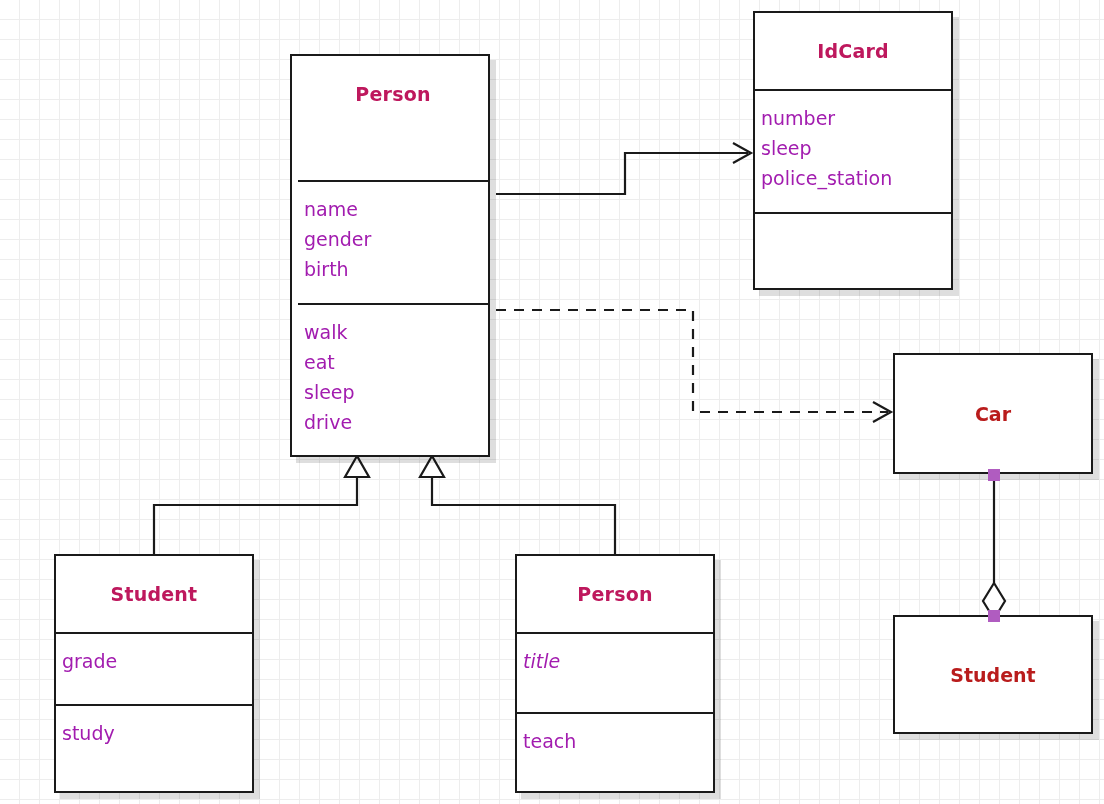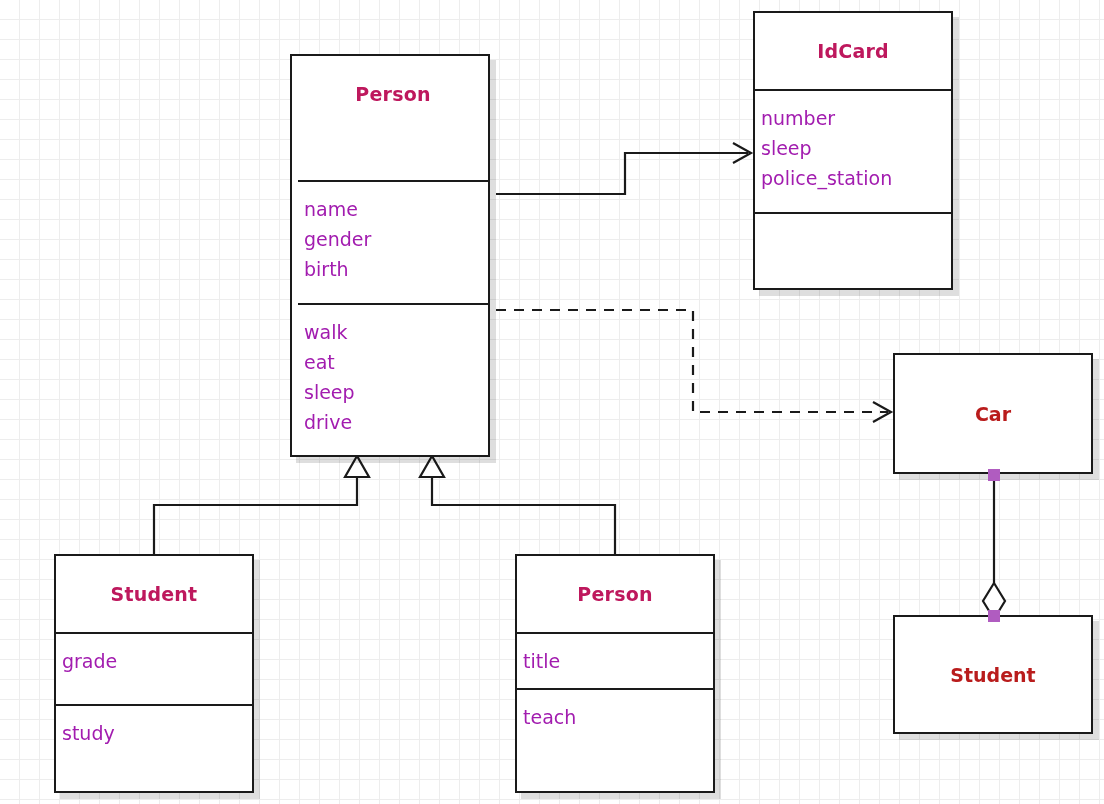--- a/index.html
+++ b/index.html
@@ -147,21 +147,21 @@
     <div class="compartment members" style="height:72px;">
       <div class="member">grade</div>
     </div>
     <div class="compartment members" style="flex:1 1 auto;">
       <div class="member">study</div>
     </div>
   </div>
 
   <div class="uml-class" style="left:515px; top:554px; width:200px; height:239px;">
     <div class="compartment class-title" style="height:76px;">Person</div>
-    <div class="compartment members" style="height:56px;">
+    <div class="compartment members" style="height:80px;font-style:italic;">
       <div class="member">title</div>
     </div>
     <div class="compartment members" style="flex:1 1 auto;">
       <div class="member">teach</div>
     </div>
   </div>
 
   <div class="uml-class" style="left:893px; top:353px; width:200px; height:121px;">
     <div class="single-title">Car</div>
   </div>

